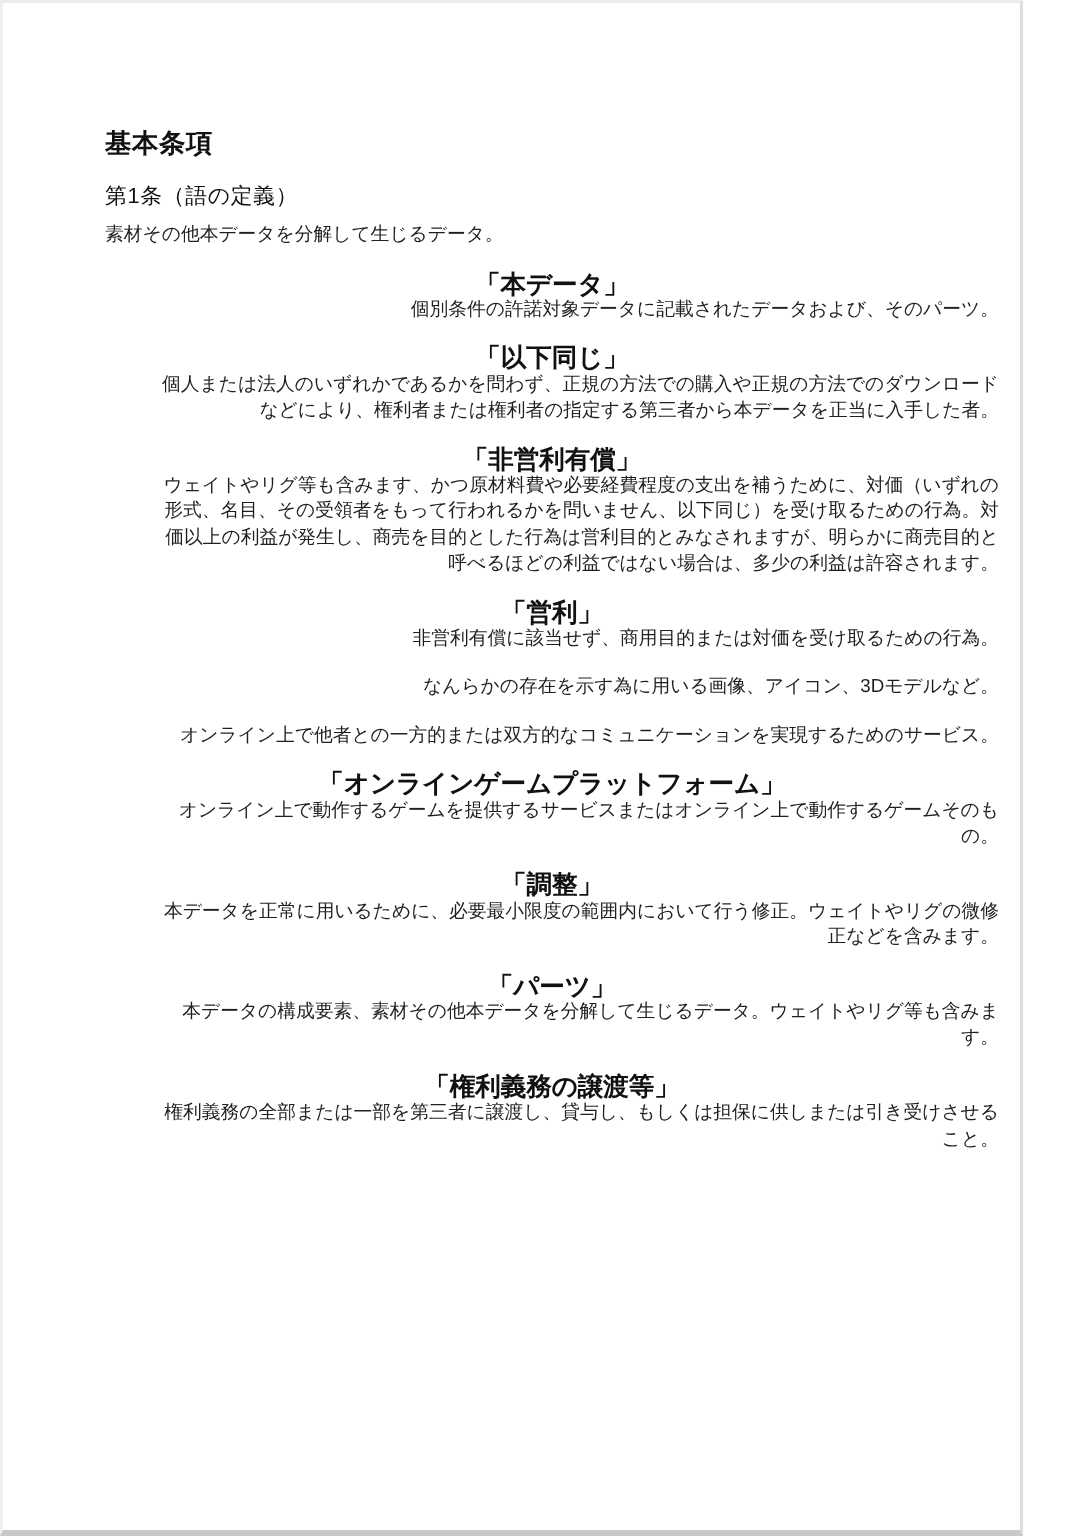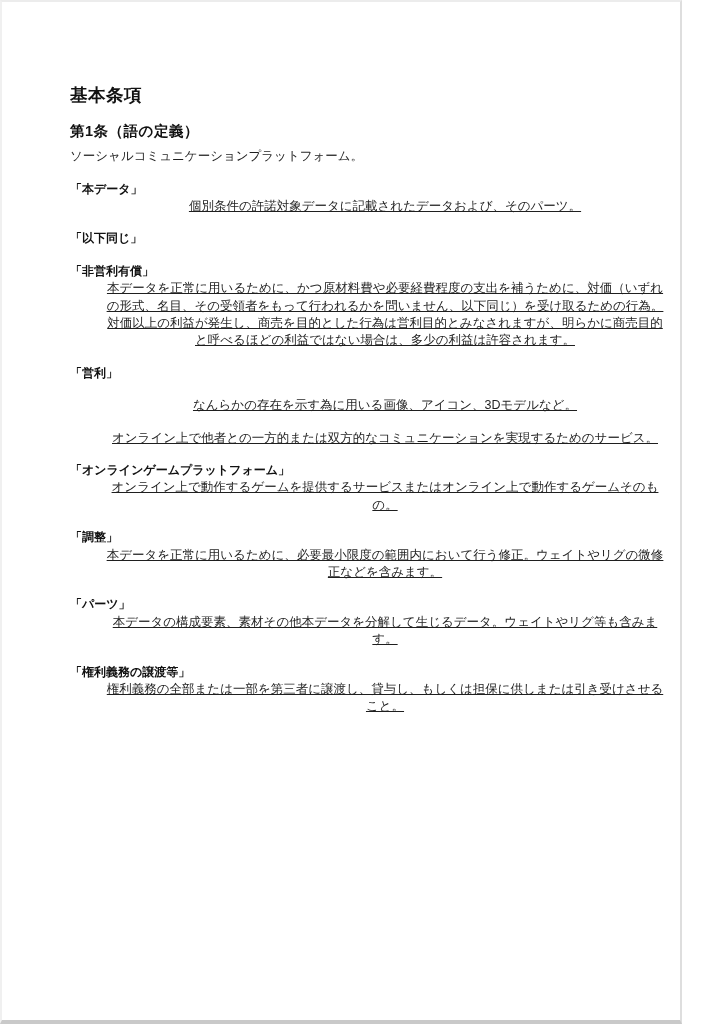--- a/index.html
+++ b/index.html
@@ -31,77 +31,79 @@
     margin: 0;
     font-size: 17.5px;
     font-weight: bold;
     color: #111111;
     line-height: 22px;
     letter-spacing: 0.5px;
   }
   .article-heading {
     margin: 16px 0 0 0;
     font-size: 14.5px;
-    font-weight: bold;
+    font-weight: normal;
     color: #111111;
     line-height: 19px;
     letter-spacing: 0.5px;
   }
   .intro {
     margin: 7px 0 0 0;
     font-size: 12.5px;
     line-height: 17.5px;
   }
   .term-block {
     margin-top: 15px;
   }
   .term {
-    font-size: 12px;
+    font-size: 17px;
     font-weight: bold;
     color: #111111;
     line-height: 17.4px;
+    text-align: center;
   }
   .def {
     font-size: 12.5px;
     line-height: 17.4px;
     padding-left: 34px;
     width: 562px;
     box-sizing: content-box;
     overflow-wrap: anywhere;
     word-break: break-all;
-    text-align: center;
-    text-decoration: underline;
+    text-align: right;
   }
 </style>
 </head>
 <body>
 
 <div class="page">
   <div class="content">
     <h1 class="doc-title">基本条項</h1>
     <h2 class="article-heading">第1条（語の定義）</h2>
-    <p class="intro">ソーシャルコミュニケーションプラットフォーム。</p>
+    <p class="intro">素材その他本データを分解して生じるデータ。</p>
     <div>
 
         <div class="term-block">
           <div class="term">「本データ」</div>
           <div class="def">個別条件の許諾対象データに記載されたデータおよび、そのパーツ。</div>
         </div>
 
         <div class="term-block">
           <div class="term">「以下同じ」</div>
+          <div class="def">個人または法人のいずれかであるかを問わず、正規の方法での購入や正規の方法でのダウンロードなどにより、権利者または権利者の指定する第三者から本データを正当に入手した者。</div>
         </div>
 
         <div class="term-block">
           <div class="term">「非営利有償」</div>
-          <div class="def">本データを正常に用いるために、かつ原材料費や必要経費程度の支出を補うために、対価（いずれの形式、名目、その受領者をもって行われるかを問いません、以下同じ）を受け取るための行為。対価以上の利益が発生し、商売を目的とした行為は営利目的とみなされますが、明らかに商売目的と呼べるほどの利益ではない場合は、多少の利益は許容されます。</div>
+          <div class="def">ウェイトやリグ等も含みます、かつ原材料費や必要経費程度の支出を補うために、対価（いずれの形式、名目、その受領者をもって行われるかを問いません、以下同じ）を受け取るための行為。対価以上の利益が発生し、商売を目的とした行為は営利目的とみなされますが、明らかに商売目的と呼べるほどの利益ではない場合は、多少の利益は許容されます。</div>
         </div>
 
         <div class="term-block">
           <div class="term">「営利」</div>
+          <div class="def">非営利有償に該当せず、商用目的または対価を受け取るための行為。</div>
         </div>
 
         <div class="term-block">
           <div class="def">なんらかの存在を示す為に用いる画像、アイコン、3Dモデルなど。</div>
         </div>
 
         <div class="term-block">
           <div class="def">オンライン上で他者との一方的または双方的なコミュニケーションを実現するためのサービス。</div>
         </div>
 

